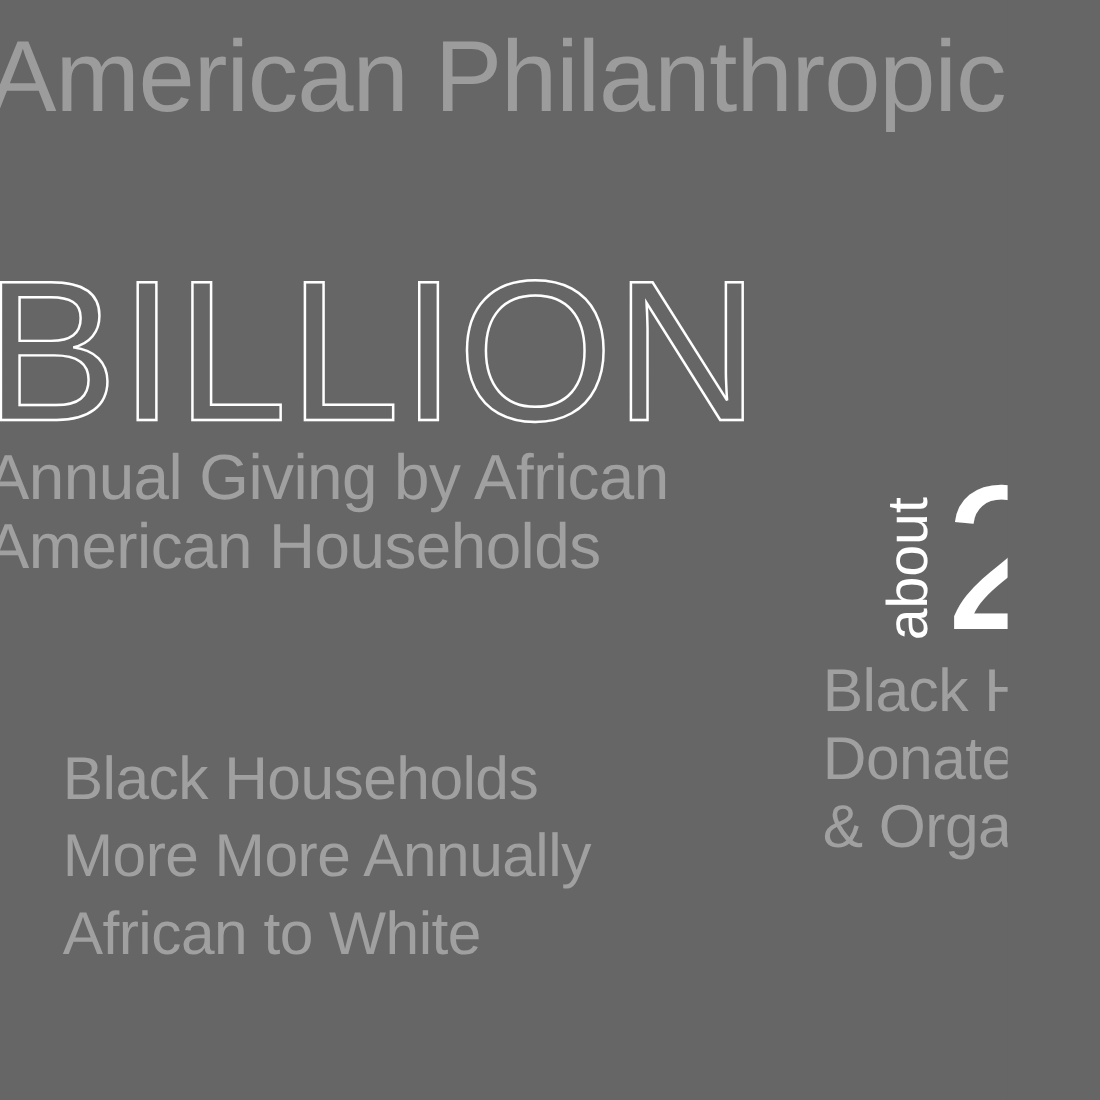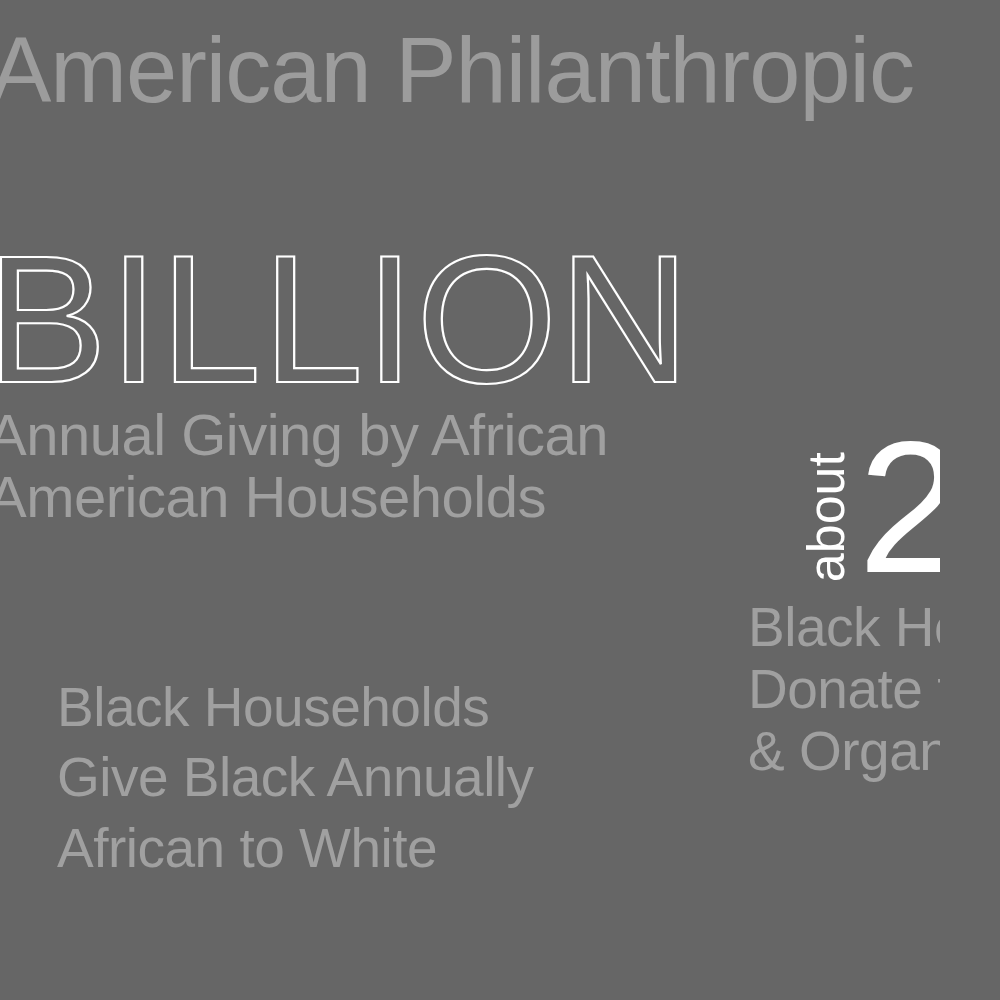--- a/index.html
+++ b/index.html
@@ -10,21 +10,20 @@
   }
   body {
     font-family: "Liberation Sans", sans-serif;
   }
   #poster {
     position: relative;
     width: 916px;
     height: 1000px;
     background: #666666;
     overflow: hidden;
-    padding-left: 24px;
   }
 
   
   .brand-title {
     position: absolute;
     left: -10px;
     top: 22px;
     width: 1100px;
     font-family: "Liberation Sans", sans-serif;
     font-size: 92px;
@@ -147,17 +146,17 @@
   </div>
 
   <div class="right-copy">
     <span class="line">Black Households</span>
     <span class="line">Donate to Causes</span>
     <span class="line">&amp; Organizations</span>
   </div>
 
   <div class="left-copy">
     <span class="line">Black Households</span>
-    <span class="line">Give Black Annually</span>
+    <span class="line">More More Annually</span>
     <span class="line">African to White</span>
   </div>
 
 </div>
 
 </body></html>

